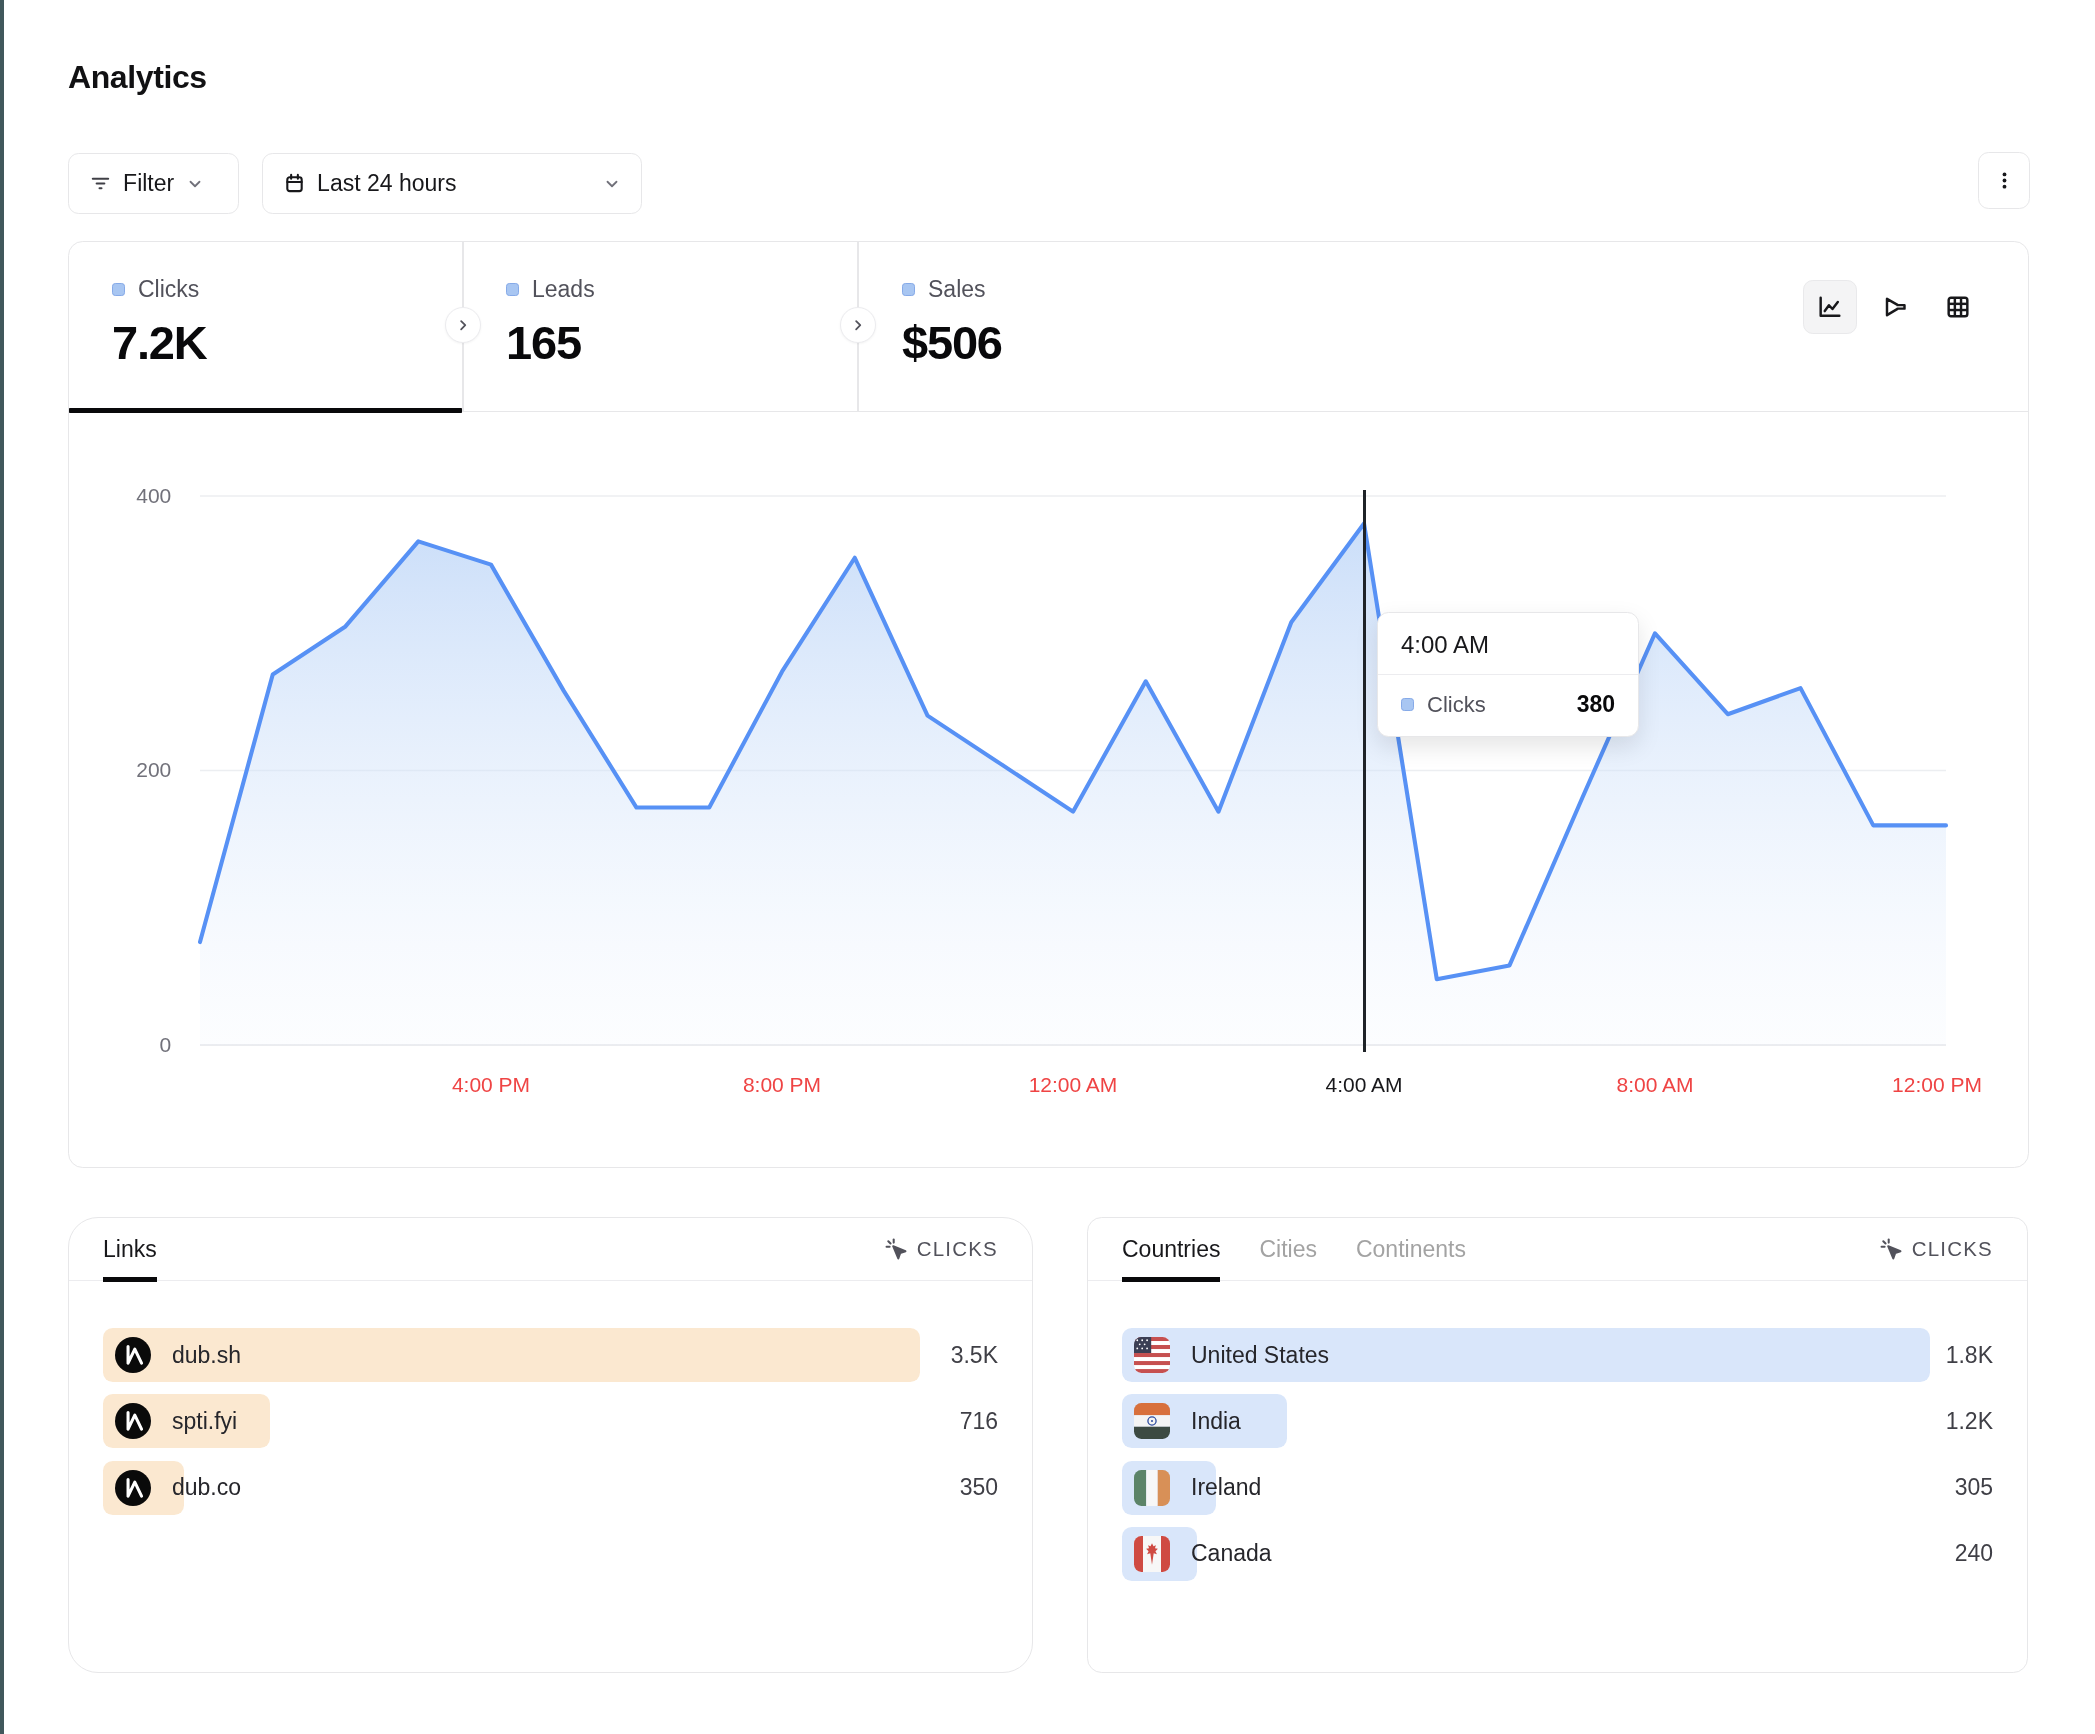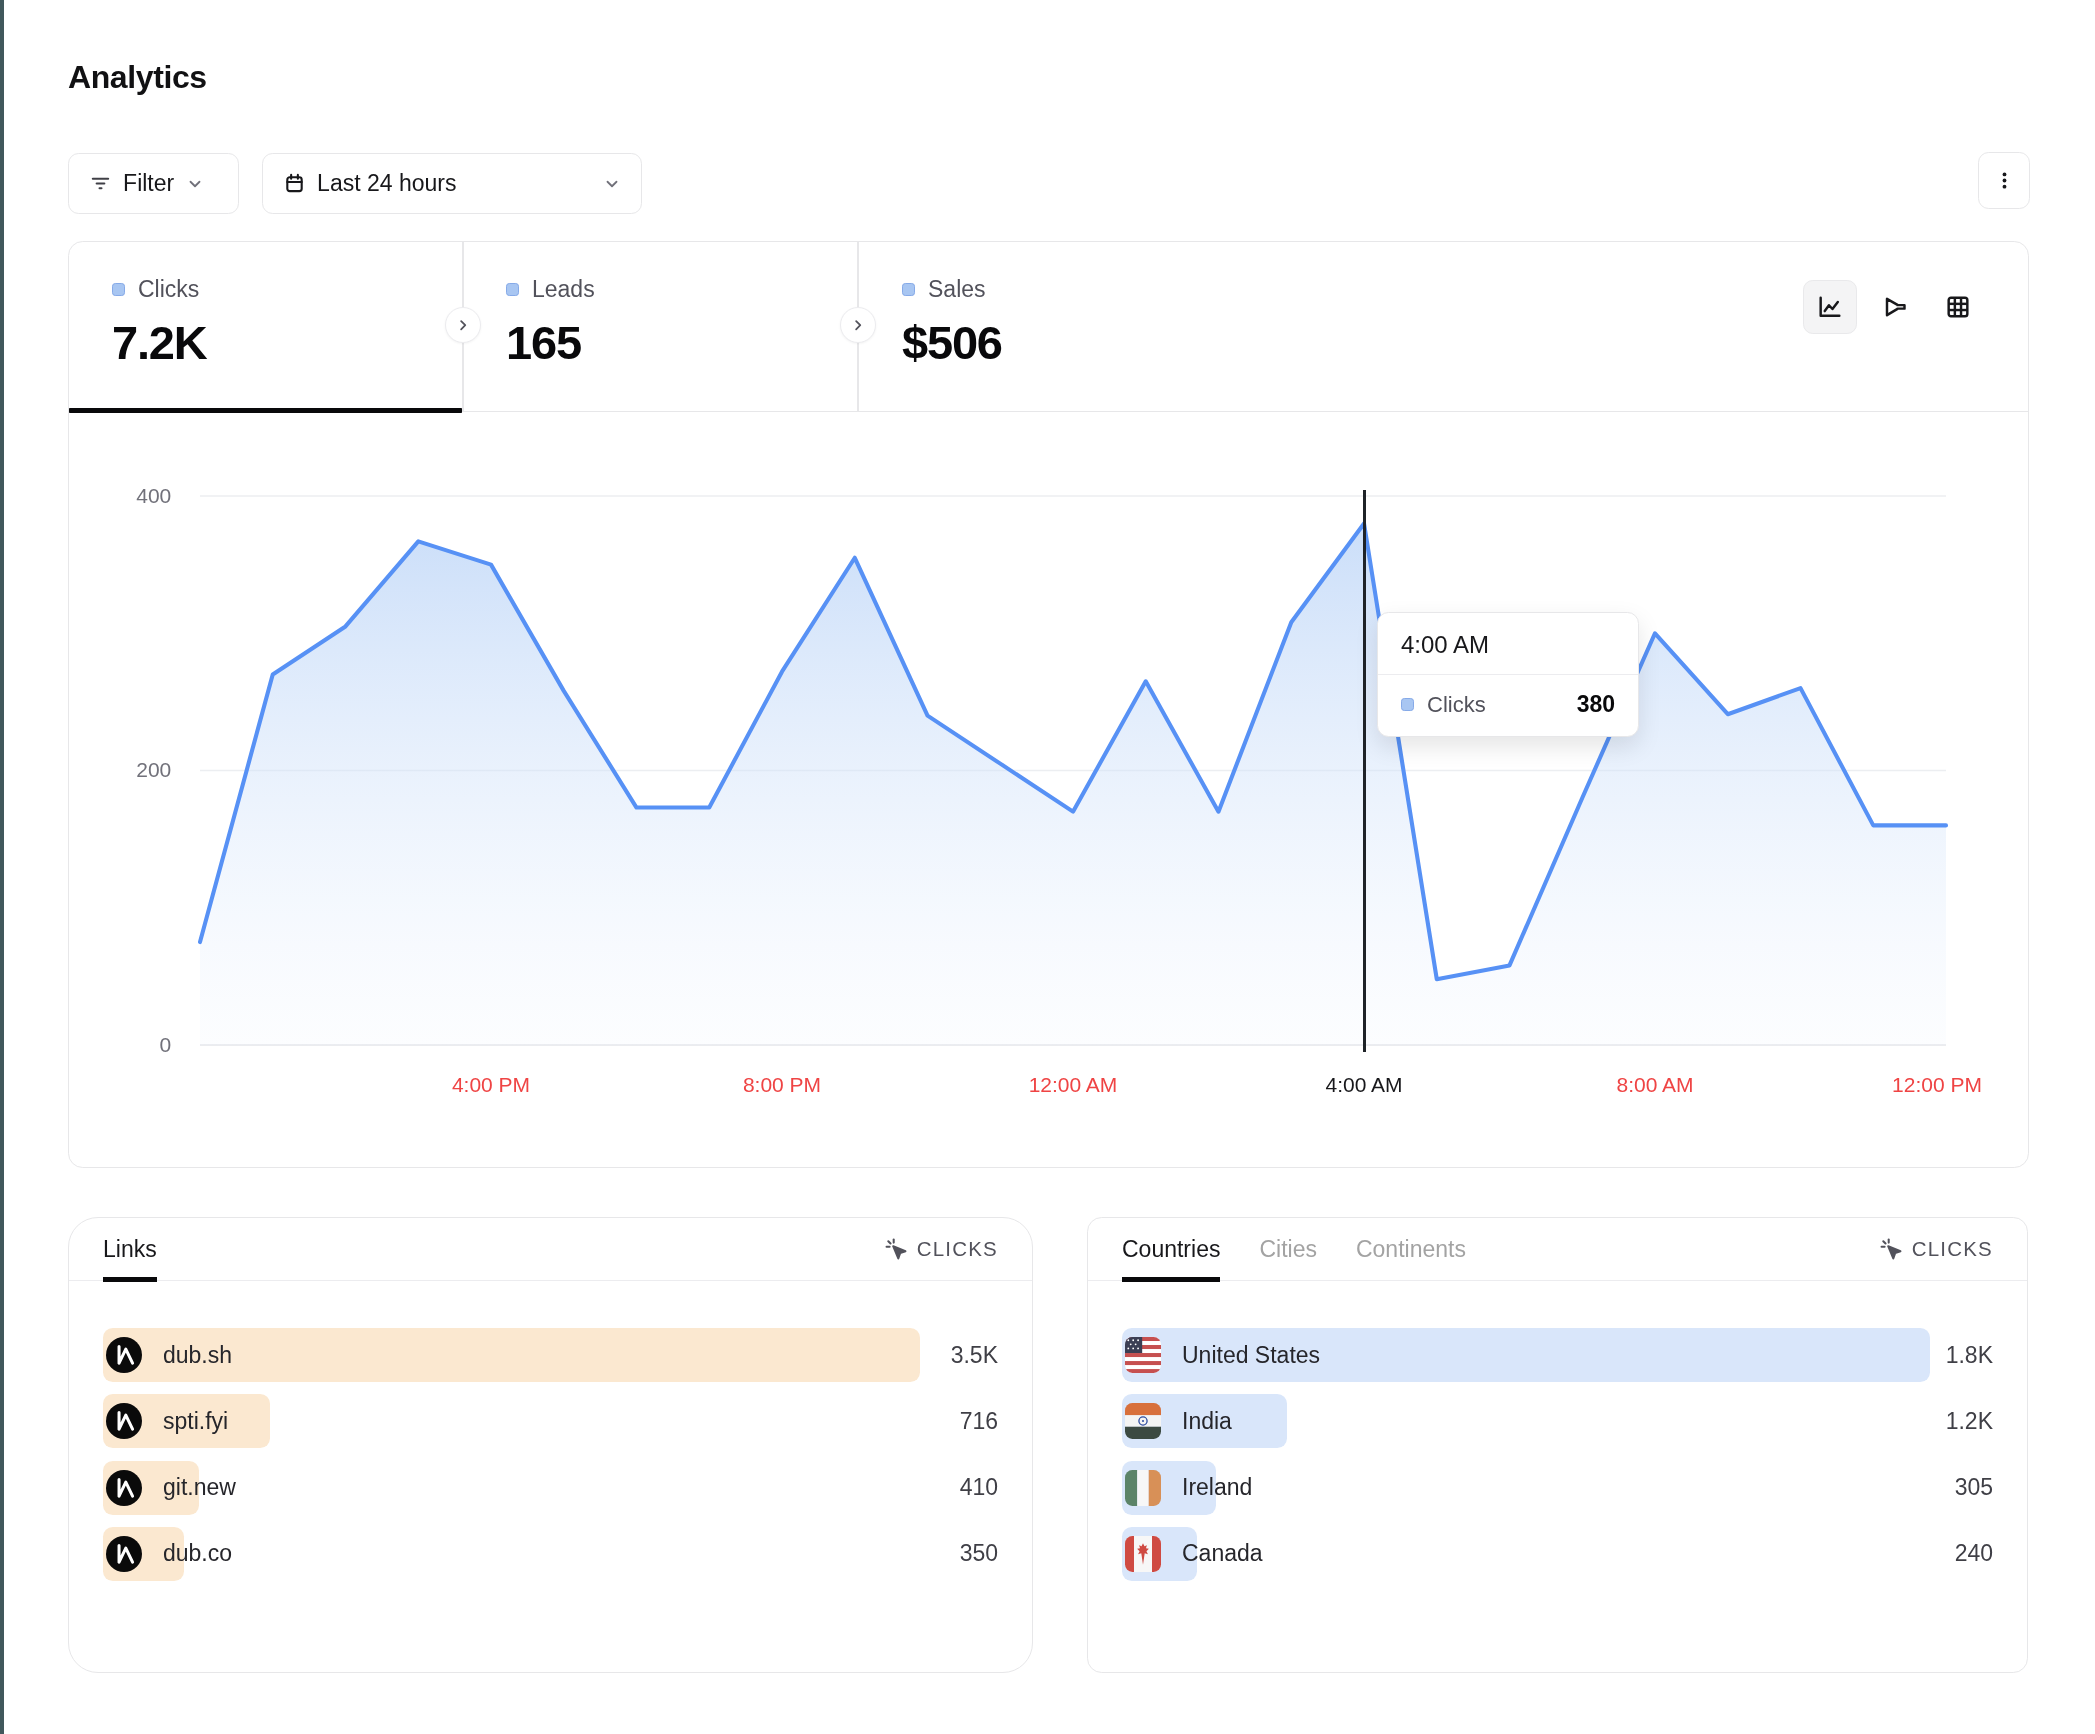--- a/index.html
+++ b/index.html
@@ -64,21 +64,21 @@
   .panel-tab { display:flex; align-items:center; font-size:23px; font-weight:500; color:#a3a3a3; cursor:pointer; position:relative; }
   .panel-tab.active { color:#18181b; }
   .panel-tab.active::after { content:""; position:absolute; left:0; bottom:-1.6px; width:100%; height:4.9px; background:#09090b; }
   .metric-head { margin-left:auto; display:flex; align-items:center; gap:8.2px; color:#52525b; }
   .metric-head .metric-label { font-size:20.5px; font-weight:500; letter-spacing:1.2px; }
   .rows { padding:47px 34px 0; }
   .row { position:relative; height:54px; margin-bottom:12.3px; display:flex; align-items:center; cursor:pointer; }
   .bar { position:absolute; left:0; top:0; height:54px; border-radius:9.8px; }
   .bar.peach { background:#fbe8d0; }
   .bar.blue { background:#d9e6fa; }
-  .row-content { position:relative; z-index:2; display:flex; align-items:center; gap:21px; padding-left:3px; }
+  .row-content { position:relative; z-index:2; display:flex; align-items:center; gap:21px; padding-left:12px; }
   .row-label { font-size:23px; color:#26262b; }
   .row-value { margin-left:auto; font-size:23px; font-weight:500; color:#3f3f46; position:relative; z-index:2; }
   .flag { width:36px; height:36px; border-radius:7.4px; overflow:hidden; box-shadow:inset 0 0 0 0.8px rgba(0,0,0,.08); flex:0 0 auto; }
   .dub-circ { width:36px; height:36px; flex:0 0 auto; }
 </style>
 </head>
 <body>
 
 <div id="app">
   <div class="edge-strip"></div>
@@ -254,31 +254,20 @@
         <div class="row-content">
           <svg class="dub-circ" viewBox="0 0 40 40">
               <circle cx="20" cy="20" r="20" fill="#0a0a0a"></circle>
               <path d="M14.5 10.5v18.5 M14.5 29l7.5-15.5 7.5 15.5" fill="none" stroke="#fff" stroke-width="3.4" stroke-linecap="round" stroke-linejoin="round"></path>
             </svg>
           <span class="row-label">spti.fyi</span>
         </div>
         <span class="row-value">716</span>
       </div>
       <div class="row">
-        <div class="bar peach" style="width: 10.7%;"></div>
-        <div class="row-content">
-          <svg class="dub-circ" viewBox="0 0 40 40">
-              <circle cx="20" cy="20" r="20" fill="#0a0a0a"></circle>
-              <path d="M14.5 10.5v18.5 M14.5 29l7.5-15.5 7.5 15.5" fill="none" stroke="#fff" stroke-width="3.4" stroke-linecap="round" stroke-linejoin="round"></path>
-            </svg>
-          <span class="row-label">git.new</span>
-        </div>
-        <span class="row-value">410</span>
-      </div>
-      <div class="row">
         <div class="bar peach" style="width: 9.1%;"></div>
         <div class="row-content">
           <svg class="dub-circ" viewBox="0 0 40 40">
               <circle cx="20" cy="20" r="20" fill="#0a0a0a"></circle>
               <path d="M14.5 10.5v18.5 M14.5 29l7.5-15.5 7.5 15.5" fill="none" stroke="#fff" stroke-width="3.4" stroke-linecap="round" stroke-linejoin="round"></path>
             </svg>
           <span class="row-label">dub.co</span>
         </div>
         <span class="row-value">350</span>
       </div>

